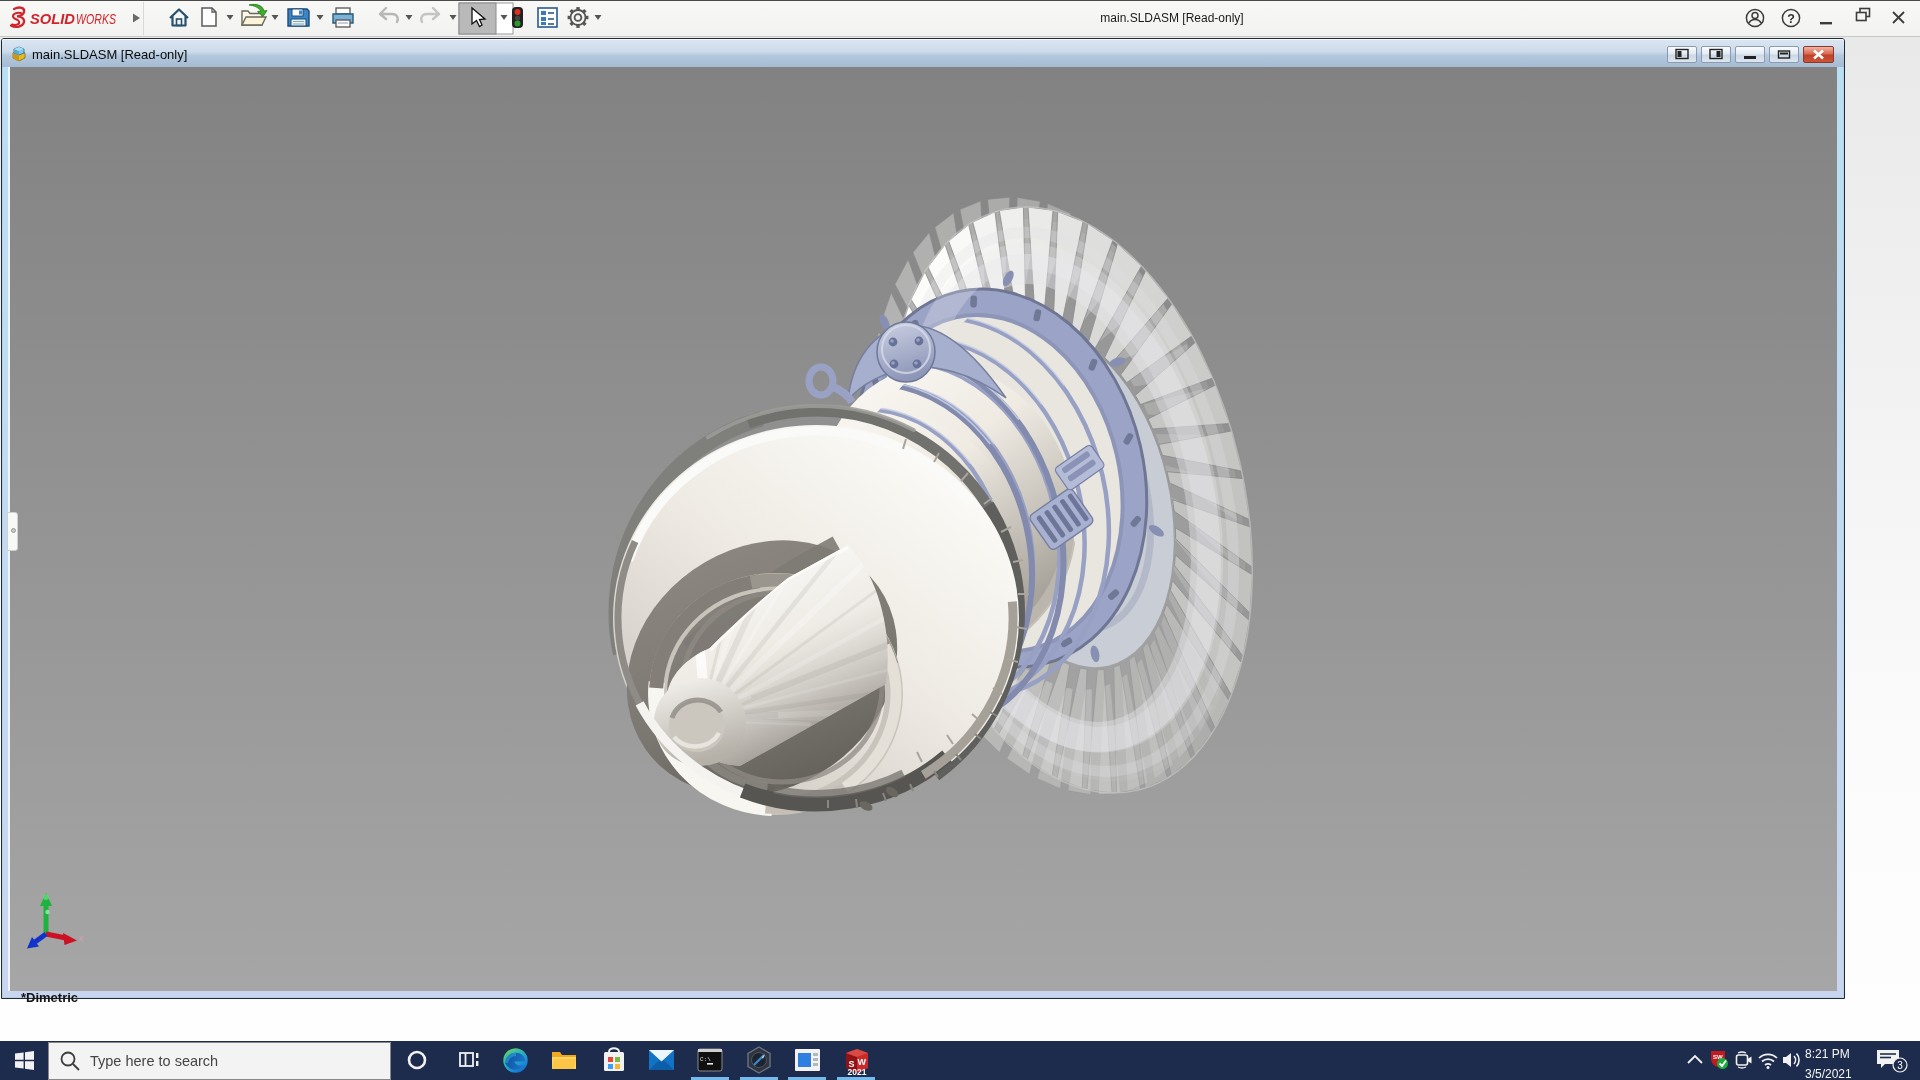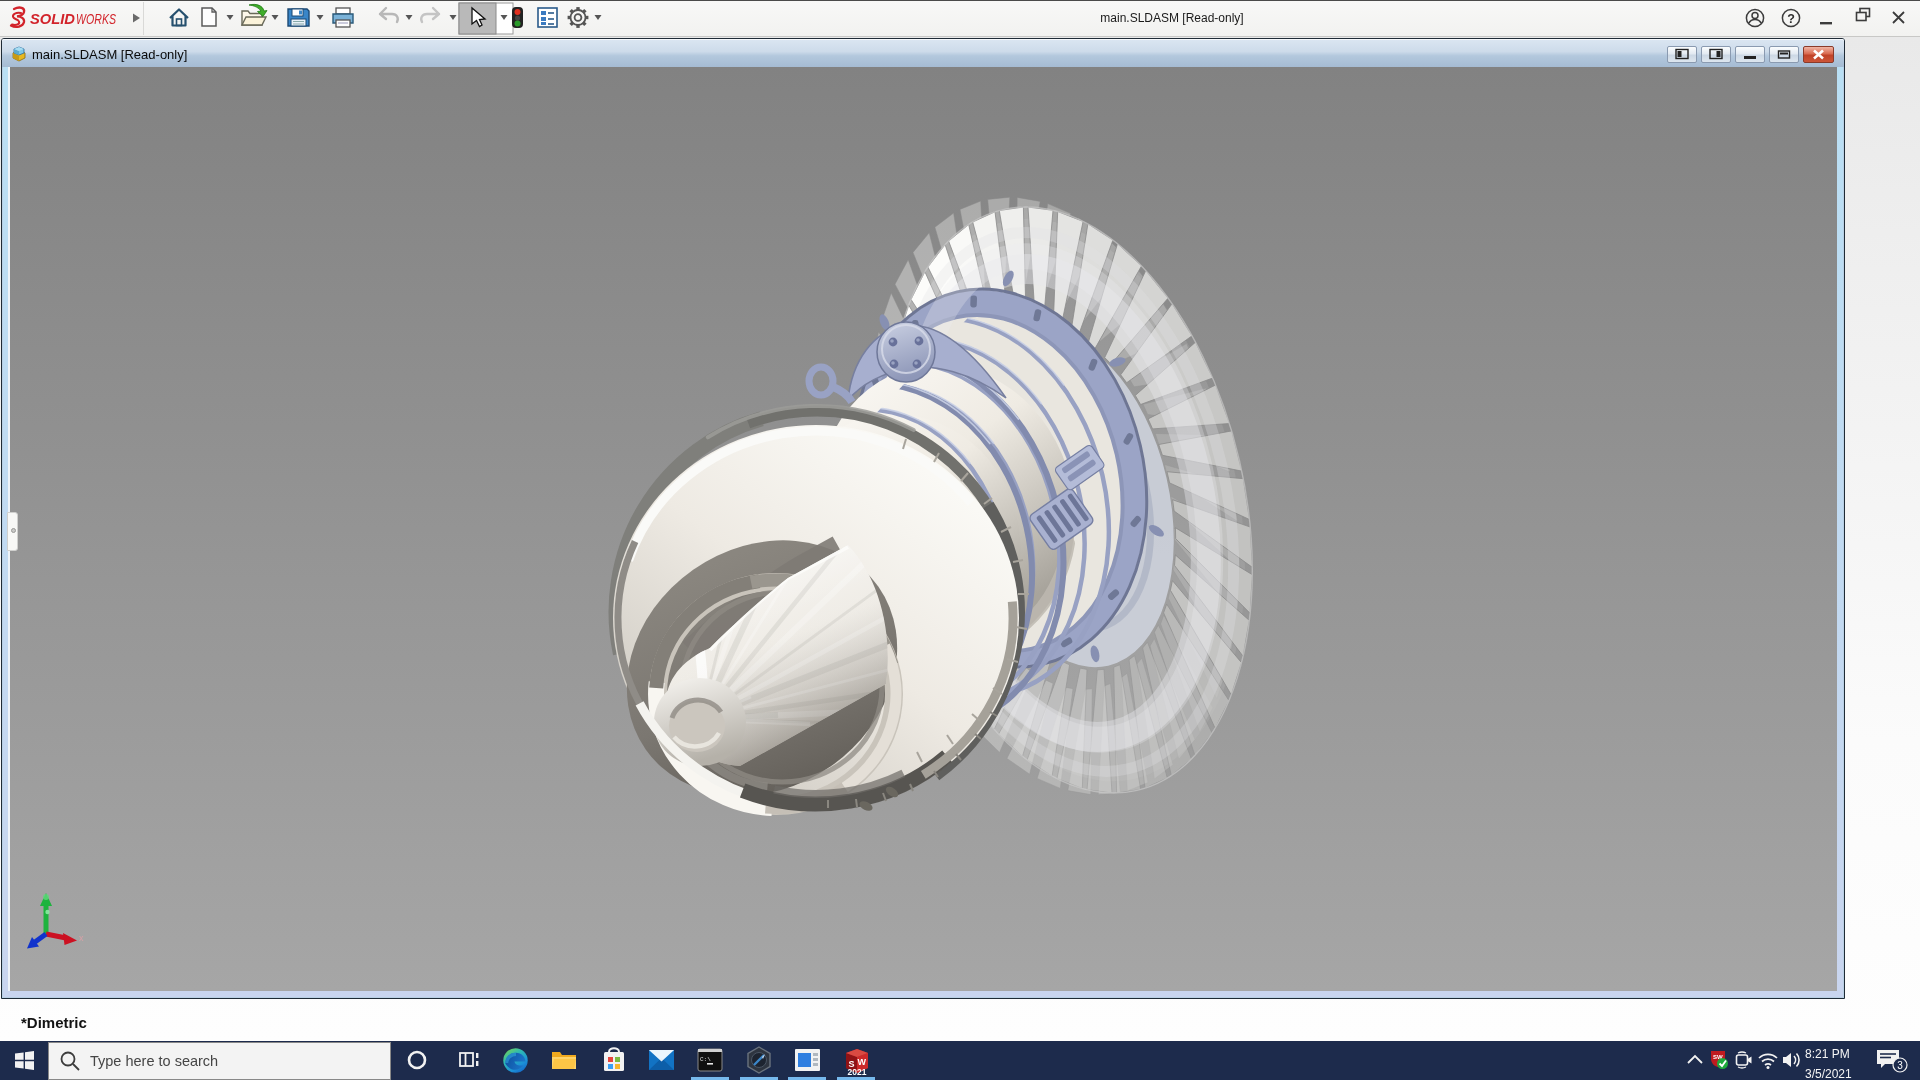--- a/index.html
+++ b/index.html
@@ -400,21 +400,21 @@
 <path d="M 46,893 L 52,906 L 40,906 Z" fill="#1db33e"></path>
 <circle cx="46" cy="897" r="3" fill="#5fd97a" opacity="0.8"></circle>
 <line x1="46" y1="934" x2="66" y2="938" stroke="#cc1122" stroke-width="5"></line>
 <path d="M 77,940.5 L 63,933 L 64.5,945 Z" fill="#cc1122"></path>
 <line x1="46" y1="934" x2="35" y2="942" stroke="#1133cc" stroke-width="5"></line>
 <path d="M 27,948.5 L 39,946.5 L 32,937 Z" fill="#1133cc"></path>
 <circle cx="47.5" cy="912" r="2.2" fill="#8fe8a4" opacity="0.9"></circle>
 <text x="79" y="941" font-size="9" fill="#e8a0a8" opacity="0.75">x</text>
 </g>
 </svg>
-<div class="abs" style="left:21px;top:1014px;font-size:15px;font-weight:bold;color:#141414">*Dimetric</div>
+<div class="abs" style="left:21px;top:990px;font-size:13px;font-weight:bold;color:#141414">*Dimetric</div>
 <div class="abs" style="left:0;top:1041px;width:1920px;height:39px;background:#1d2b4c"></div>
 <svg class="abs" style="left:15px;top:1051px" width="19" height="19" viewBox="0 0 19 19">
 <path d="M 0,2.6 L 8.6,1.4 L 8.6,8.8 L 0,8.8 Z" fill="#f2f2f2"></path>
 <path d="M 10,1.2 L 19,0 L 19,8.8 L 10,8.8 Z" fill="#f2f2f2"></path>
 <path d="M 0,10.2 L 8.6,10.2 L 8.6,17.6 L 0,16.4 Z" fill="#f2f2f2"></path>
 <path d="M 10,10.2 L 19,10.2 L 19,19 L 10,17.8 Z" fill="#f2f2f2"></path>
   </svg>
 <div class="abs" style="left:48px;top:1042px;width:343px;height:38px;background:#f3f3f3;border:1px solid #888"></div>
 <svg class="abs" style="left:58px;top:1049px" width="24" height="24" viewBox="0 0 24 24">
     <circle cx="10" cy="10" r="6.5" fill="none" stroke="#3c3c3c" stroke-width="1.8"></circle>

